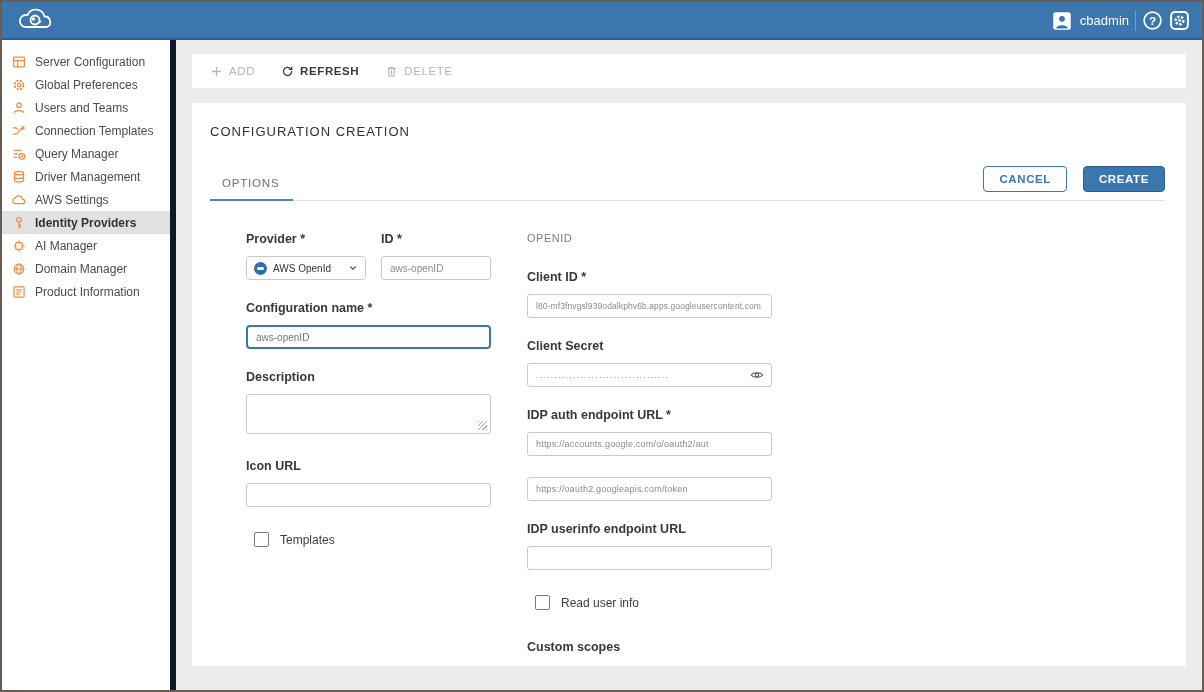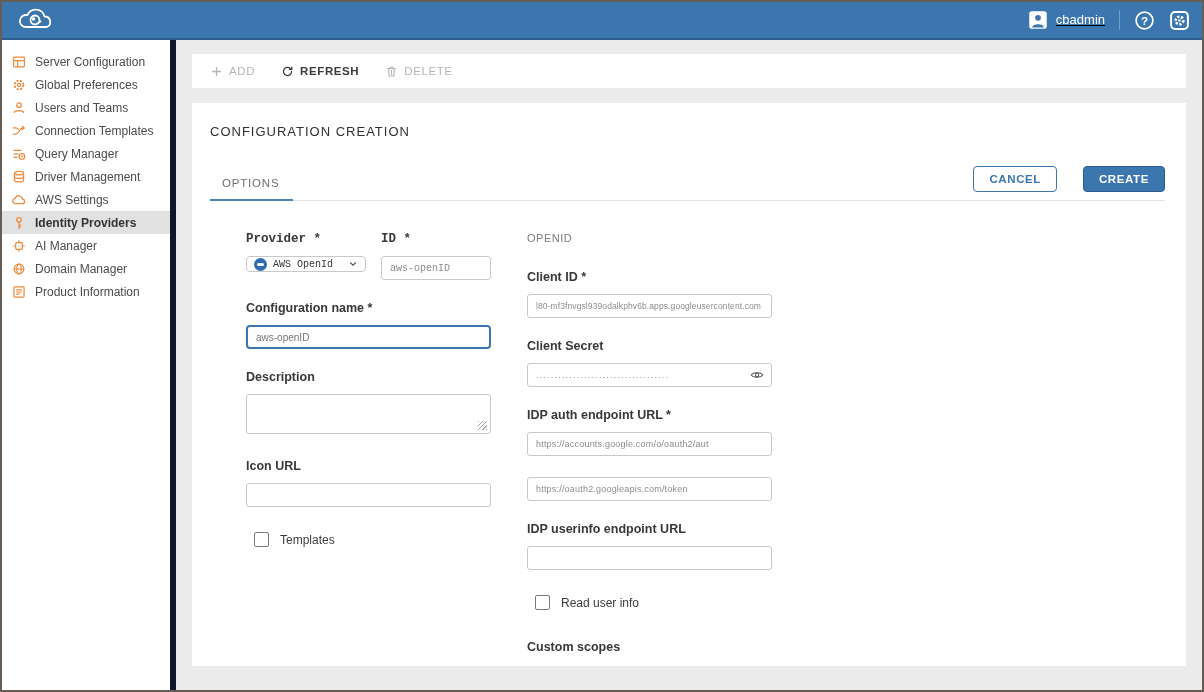--- a/index.html
+++ b/index.html
@@ -1,21 +1,21 @@
 <!DOCTYPE html>
 <html><head>
 <meta charset="utf-8">
 <style>
   * { box-sizing: border-box; margin: 0; padding: 0; }
   html,body { width:1204px; height:692px; background:#fff; font-family:"Liberation Sans", sans-serif; }
   .window { width:1204px; height:692px; border:2px solid #675d54; display:flex; flex-direction:column; background:#ececec; }
 
   
   .hdr { height:38px; background:#3c76ae; border-bottom:2px solid #2c5d8e; display:flex; align-items:center; padding:0 12px 0 16px; flex:0 0 auto; }
-  .hdr-right { margin-left:auto; display:flex; align-items:flex-start; gap:14px;text-decoration:underline; }
+  .hdr-right { margin-left:auto; display:flex; align-items:flex-end; gap:6px; }
   .user-chip { display:flex; align-items:center; gap:8px; color:#fff; font-size:13px; cursor:pointer; }
   .hdr-div { width:1px; height:20px; background:rgba(255,255,255,.3); }
   .hdr-btn { background:none; border:none; cursor:pointer; display:flex; align-items:center; }
 
   
   .bdy { flex:1; display:flex; min-height:0; }
   .sidebar { width:174px; background:#fff; border-right:6px solid #0f172a; padding-top:10px; flex:0 0 auto; }
   .nav-item { height:23px; display:flex; align-items:center; gap:9px; padding-left:10px; font-size:12px; color:#4b4b4b; cursor:pointer; white-space:nowrap; }
   .nav-item.selected { background:#e1e1e1; font-weight:bold; color:#333; }
   .nav-icon { color:#ee8b3e; display:flex; align-items:center; flex:0 0 auto; }
@@ -27,43 +27,43 @@
   .tb { background:none; border:none; display:flex; align-items:center; gap:6px; font-family:inherit; font-size:11.5px; letter-spacing:.6px; font-weight:bold; color:#3a3a3a; cursor:pointer; }
   .tb.disabled { color:#b5b5b5; font-weight:normal; cursor:default; }
 
   
   .panel { background:#fff; margin-top:15px; height:563px; padding:0 21px 0 18px; overflow:hidden; }
   .panel h1 { font-size:13px; font-weight:500; letter-spacing:1px; color:#303030; padding-top:21px; }
 
   .tabrow { margin-top:27px; display:flex; justify-content:space-between; align-items:flex-end; border-bottom:1px solid #e3e3e3; }
   .tab { position:relative; padding:0 14px 11px 12px; font-size:11.5px; letter-spacing:.8px; color:#6f6f6f; cursor:pointer; }
   .tab.active::after { content:""; position:absolute; left:0; right:0; bottom:-1px; height:2px; background:#4c84bd; }
-  .actions { display:flex; gap:26px; padding-bottom:8px; }
+  .actions { display:flex; gap:16px; padding-bottom:8px; }
   .btn { font-family:inherit; font-size:11.5px; font-weight:bold; letter-spacing:.6px; padding:6px 15px; border-radius:4px; cursor:pointer; }
   .btn-outline { background:#fff; border:1px solid #3c76ae; color:#3c76ae; }
   .btn-primary { background:#3c76ae; border:1px solid #2c5d8e; color:#fff; }
 
   
   .form-grid { margin-top:31px; padding-left:36px; display:grid; grid-template-columns:245px 245px 246px; column-gap:36px; }
   .field label, .check-label, .scopes-label { display:block; font-size:12.5px; font-weight:bold; color:#383838; }
   .field label { margin-bottom:10px; }
   .field { margin-top:21px; }
   .field.first { margin-top:0; }
   .row2 { display:flex; justify-content:space-between; }
-  .row2 .field { margin-top:0;font-family:Liberation Mono, monospace; }
+  .row2 .field { margin-top:0; }
   .inp { width:100%; height:24px; border:1px solid #c9c9c9; border-radius:3px; padding:0 8px; font-family:inherit; font-size:10px; color:#8c8c8c; background:#fff; outline:none; }
   .inp.focused { border:2px solid #3c76ae; border-radius:4px; color:#757575; }
   .inp.tiny { font-size:8.5px; letter-spacing:.1px; }
   .inp.url { font-size:9px; letter-spacing:.2px; }
   .inp.dots { font-size:9px; letter-spacing:1.2px; padding-right:28px; }
   textarea.inp { height:40px; resize:none; padding-top:4px;
      background-image:repeating-linear-gradient(135deg,#a9a9a9 0,#a9a9a9 1px,transparent 1px,transparent 3px);
      background-size:9px 9px; background-position:right 3px bottom 3px; background-repeat:no-repeat; }
   .w120 { width:120px; } .w110 { width:110px; }
-  .select { height:16px; border:1px solid #c9c9c9; border-radius:4px; display:flex; align-items:center; gap:6px; padding:0 7px; cursor:pointer; background:#fff; }
+  .select { height:24px; border:1px solid #c9c9c9; border-radius:4px; display:flex; align-items:center; gap:6px; padding:0 7px; cursor:pointer; background:#fff; }
   .select-value { font-size:10px; color:#333; }
   .select .chev { margin-left:auto; color:#555; display:flex; }
   .provider-logo { width:13px; height:13px; border-radius:50%; background:#2e6db4; position:relative; flex:0 0 auto; }
   .provider-logo::after { content:""; position:absolute; left:3px; top:5px; width:7px; height:3px; border-radius:2px; background:#fff; }
   .check-row { display:flex; align-items:center; gap:11px; margin-top:25px; margin-left:8px; }
   .checkbox { width:15px; height:15px; border:1.5px solid #7a7a7a; border-radius:2px; background:#fff; cursor:pointer; flex:0 0 auto; }
   .check-label { font-weight:normal; color:#3d3d3d; font-size:12px; }
   .section-label { font-size:11px; letter-spacing:.5px; color:#7c7c7c; margin-bottom:26px; }
   .inp-wrap { position:relative; }
   .eye { position:absolute; right:8px; top:5px; color:#555; cursor:pointer; display:flex; }

